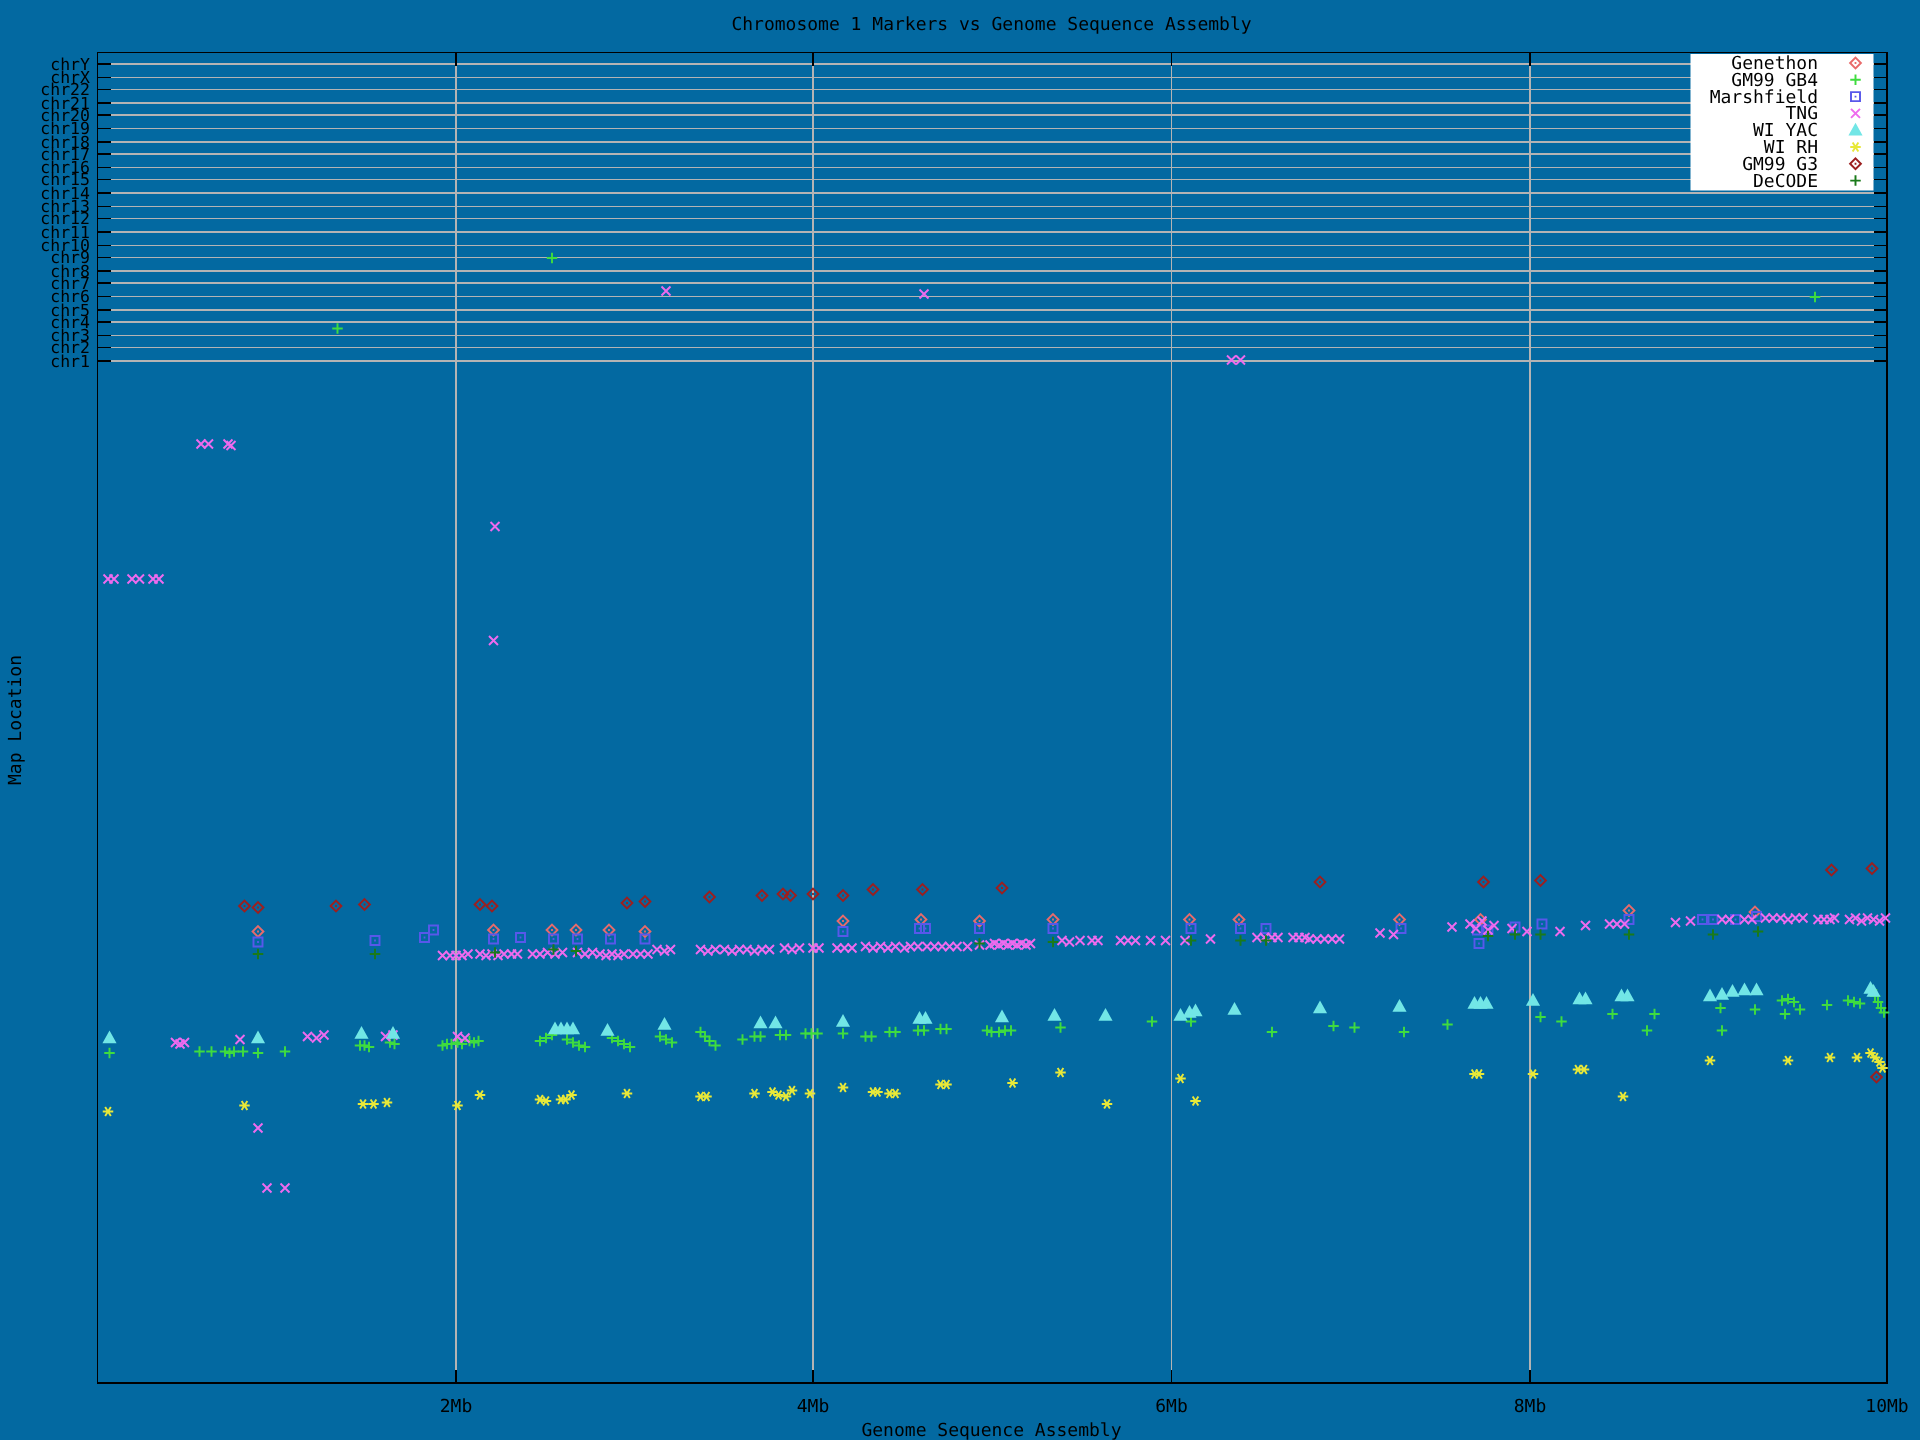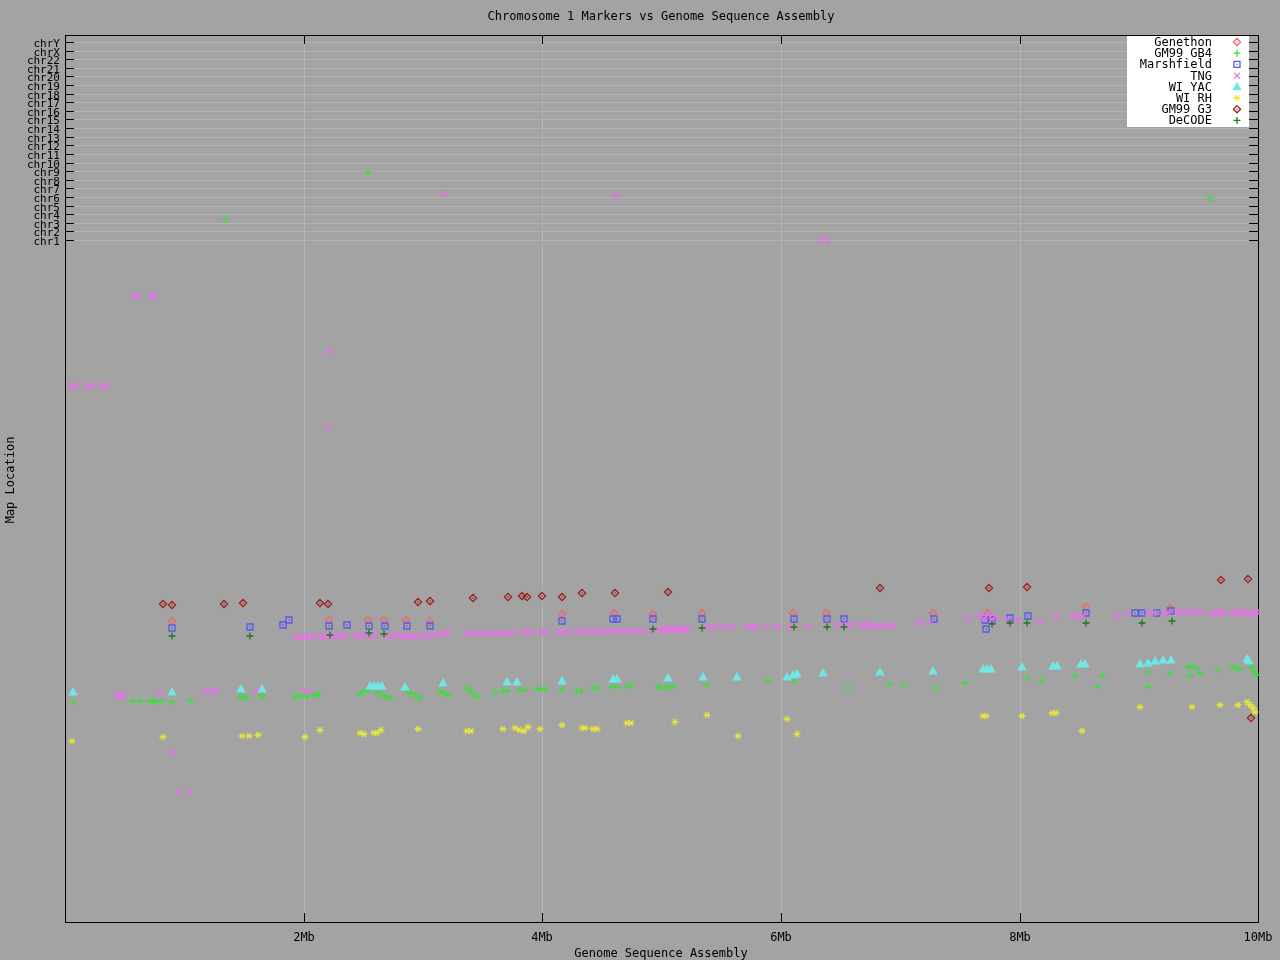--- a/index.html
+++ b/index.html
@@ -1,16 +1,16 @@
 <!DOCTYPE html>
 <html><head>
 <meta charset="utf-8">
 <style>
   html,body{margin:0;padding:0;background:#fff;}
-  #screen{position:relative;width:1280px;height:960px;background:#a3a3a3;overflow:hidden;}
+  #screen{position:relative;width:1280px;height:960px;background:#0369a1;overflow:hidden;}
   svg text{font-family:"DejaVu Sans Mono","Liberation Mono",monospace;font-size:12px;fill:#000;}
   svg text.small{font-size:11px;}
 </style>
 </head>
 <body>
 
 <div id="screen">
   <svg id="plot" width="1280" height="960" viewBox="0 0 1280 960">
     <text x="661" y="20" text-anchor="middle">Chromosome 1 Markers vs Genome Sequence Assembly</text>
     <text x="14" y="480" text-anchor="middle" transform="rotate(-90 14 480)">Map Location</text>

